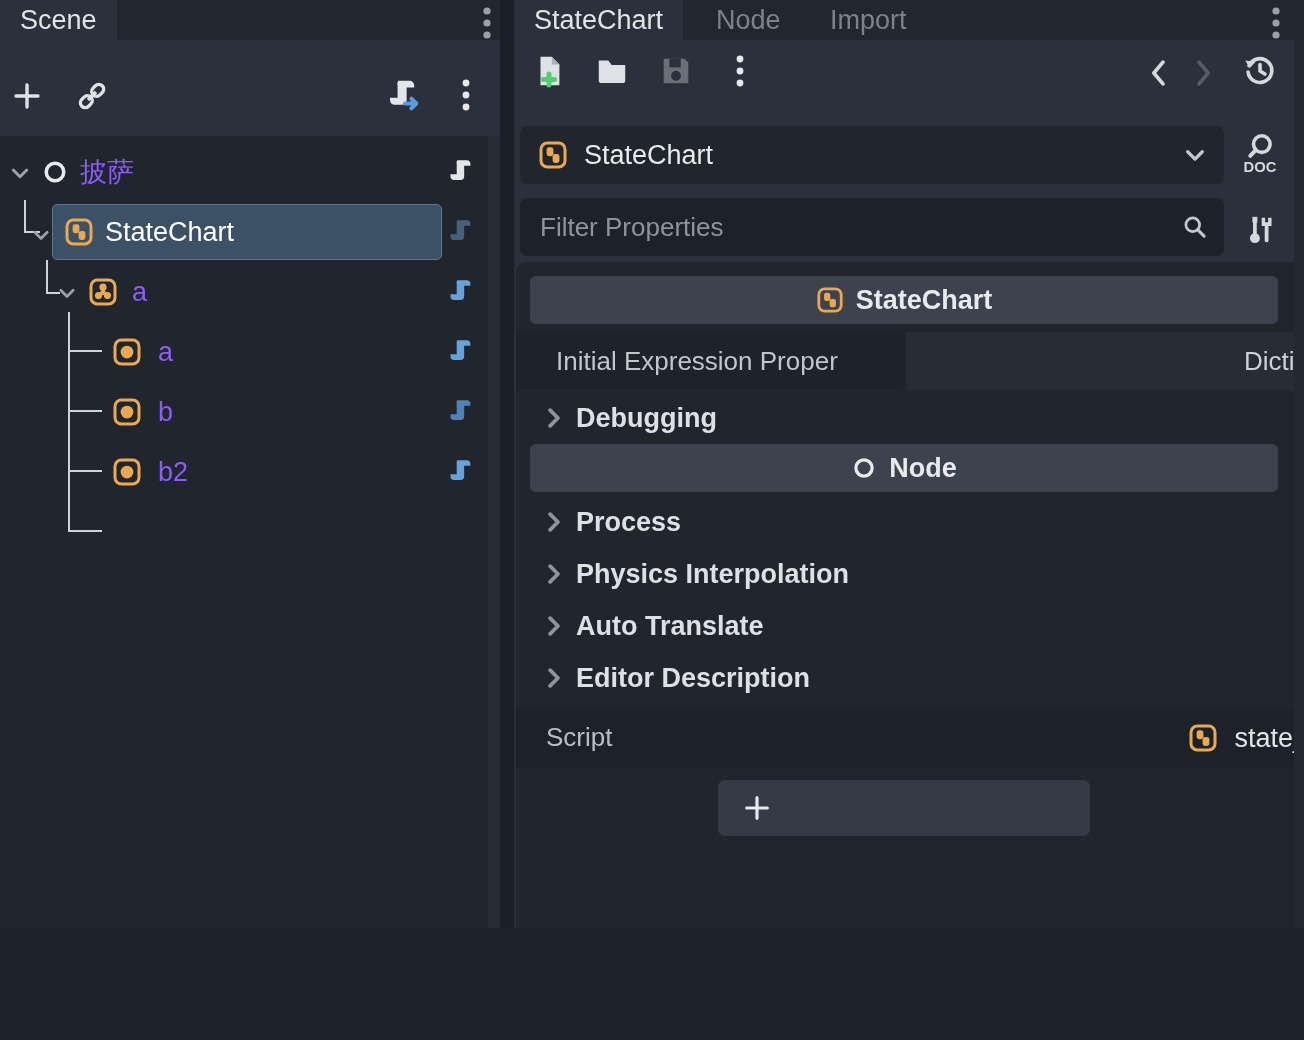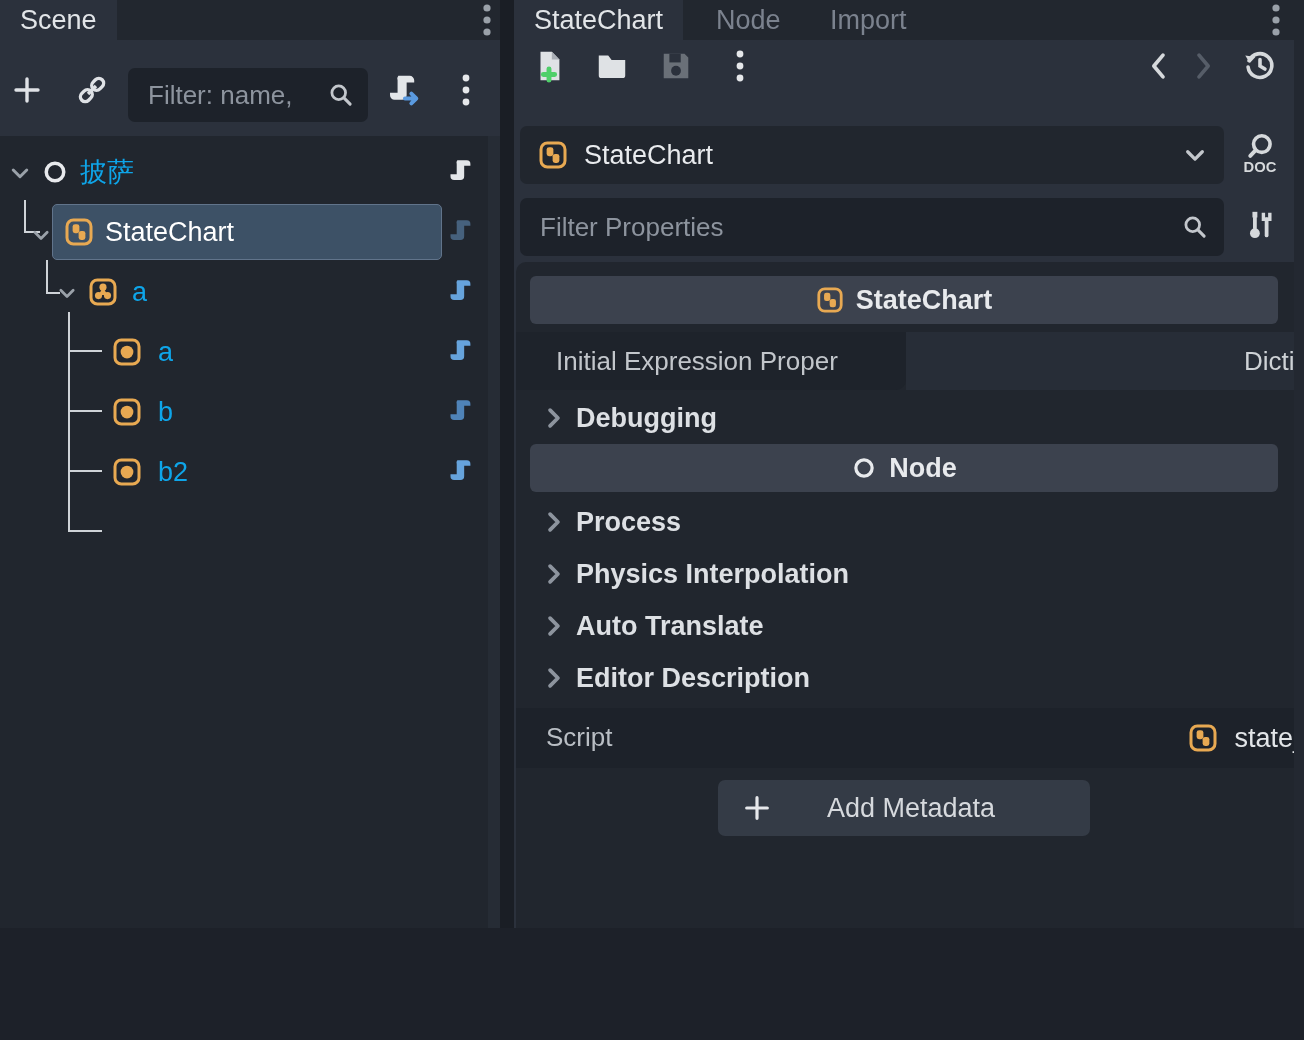--- a/index.html
+++ b/index.html
@@ -11,31 +11,31 @@
   #scene-panel{left:0;top:0;width:500px;height:1040px;background:#21262e;}
   #panel-divider{left:500px;top:0;width:14px;height:1040px;background:#1a1e25;}
   #inspector-panel{left:514px;top:0;width:790px;height:1040px;background:#2b313c;}
   
   .tabstrip{left:0;top:0;right:0;height:40px;background:#22272f;}
   .tab{position:absolute;top:0;height:40px;display:flex;align-items:center;
        padding:0 20px;font-size:27px;color:#7b828e;box-sizing:border-box;}
   .tab.active{background:#2b313c;color:#e2e5e8;}
   
   .toolbar{background:#2b313c;}
-  .ibtn{position:absolute;display:flex;align-items:center;justify-content:center;
+  .ibtn{position:absolute;display:flex;align-items:flex-end;justify-content:center;
         width:44px;height:44px;}
   
   .field{position:absolute;background:#1d222a;border-radius:7px;box-sizing:border-box;
          display:flex;align-items:center;}
   .field input{flex:1;background:transparent;border:0;outline:none;color:#dfe2e5;
          font-size:26px;font-family:inherit;padding:0 0 0 20px;min-width:0;}
   .field input::placeholder{color:#8d949e;opacity:1;}
   
   .trow{position:absolute;left:0;width:500px;height:60px;}
-  .tlabel{position:absolute;top:50%;transform:translateY(-50%);font-size:27px;color:#0ea5e9;white-space:nowrap;}
+  .tlabel{position:absolute;top:50%;transform:translateY(-50%);font-size:27px;color:#8b5cf6;white-space:nowrap;}
   .tline{position:absolute;border-color:#3f4650;}
   .sel-rect{position:absolute;left:52px;top:2px;width:390px;height:56px;background:#3d5166;
             border:1px solid #61748b;border-radius:5px;box-sizing:border-box;}
   
   #insp-main{left:2px;top:262px;width:1288px;height:778px;background:#21262e;
              border-radius:10px 10px 0 0;}
   .cat-bar{position:absolute;left:14px;width:748px;height:48px;background:#3c424e;
            border-radius:6px;display:flex;align-items:center;justify-content:center;gap:12px;}
   .cat-bar .t{font-size:27px;font-weight:bold;color:#e8eaed;}
   .group-row{position:absolute;left:0;width:1288px;height:44px;display:flex;
@@ -73,27 +73,20 @@
       </div>
       <div class="ibtn" style="left:70px;top:28px;">
         <svg width="32" height="32" viewBox="0 0 16 16">
           <g transform="rotate(45 8 8)" stroke="#dfe2e6" stroke-width="1.7" fill="none">
             <rect x="5.6" y="0.8" width="4.8" height="6.4" rx="2.4"></rect>
             <rect x="5.6" y="8.8" width="4.8" height="6.4" rx="2.4"></rect>
             <path d="M8 5.2 V10.8"></path>
           </g>
         </svg>
       </div>
-      <div class="field" style="left:128px;top:28px;width:240px;height:54px;">
-        <input placeholder="Filter: name," style="">
-        <svg width="26" height="26" viewBox="0 0 16 16" style="margin-right:14px;flex:none;">
-          <circle cx="6.6" cy="6.6" r="4.2" stroke="#c3c7cc" stroke-width="1.7" fill="none"></circle>
-          <path d="M9.8 9.8 L13.6 13.6" stroke="#c3c7cc" stroke-width="1.9" stroke-linecap="round"></path>
-        </svg>
-      </div>
       <div class="ibtn" style="left:382px;top:28px;">
         <svg width="34" height="34" viewBox="0 0 18 18">
           <path d="M6 1.5 h6 a2.4 2.4 0 0 1 2.4 2.4 V5 h-4 v6.8 a2.4 2.4 0 0 1 -2.4 2.4 H4 a2.4 2.4 0 0 1 -2.4 -2.4 V10.4 h4 V3.9 A2.4 2.4 0 0 1 6 1.5 z" fill="#e3e6e9"></path>
           <path d="M9.5 13.5 h6 m0 0 l-2.6 -2.6 m2.6 2.6 l-2.6 2.6" stroke="#5a9ae0" stroke-width="2.1" fill="none" stroke-linecap="round" stroke-linejoin="round"></path>
         </svg>
       </div>
       <div class="ibtn" style="left:444px;top:28px;">
         <svg width="12" height="34" viewBox="0 0 12 34">
           <circle cx="6" cy="5" r="3.4" fill="#e6e8eb"></circle>
             <circle cx="6" cy="17" r="3.4" fill="#e6e8eb"></circle>
@@ -364,20 +357,19 @@
           </svg>
           <span style="font-size:27px;color:#e2e5e8;">state_chart.gd</span>
         </div>
 
       </div>
 
       <div class="abs" style="left:202px;top:518px;width:372px;height:56px;background:#343b46;border-radius:7px;display:flex;align-items:center;">
         <svg width="30" height="30" viewBox="0 0 16 16" style="margin-left:24px;flex:none;">
           <path d="M8 2.5 V13.5 M2.5 8 H13.5" stroke="#e6e8eb" stroke-width="1.7" fill="none" stroke-linecap="round"></path>
         </svg>
-        <span style="flex:1;text-align:center;font-size:27px;color:#d6d9dd;margin-right:40px;">Add Metadata</span>
       </div>
     </div>
 
     <div class="abs" style="left:780px;top:40px;width:10px;height:1000px;background:#232831;"></div>
   </div>
 
 </div>
 
 </body></html>

